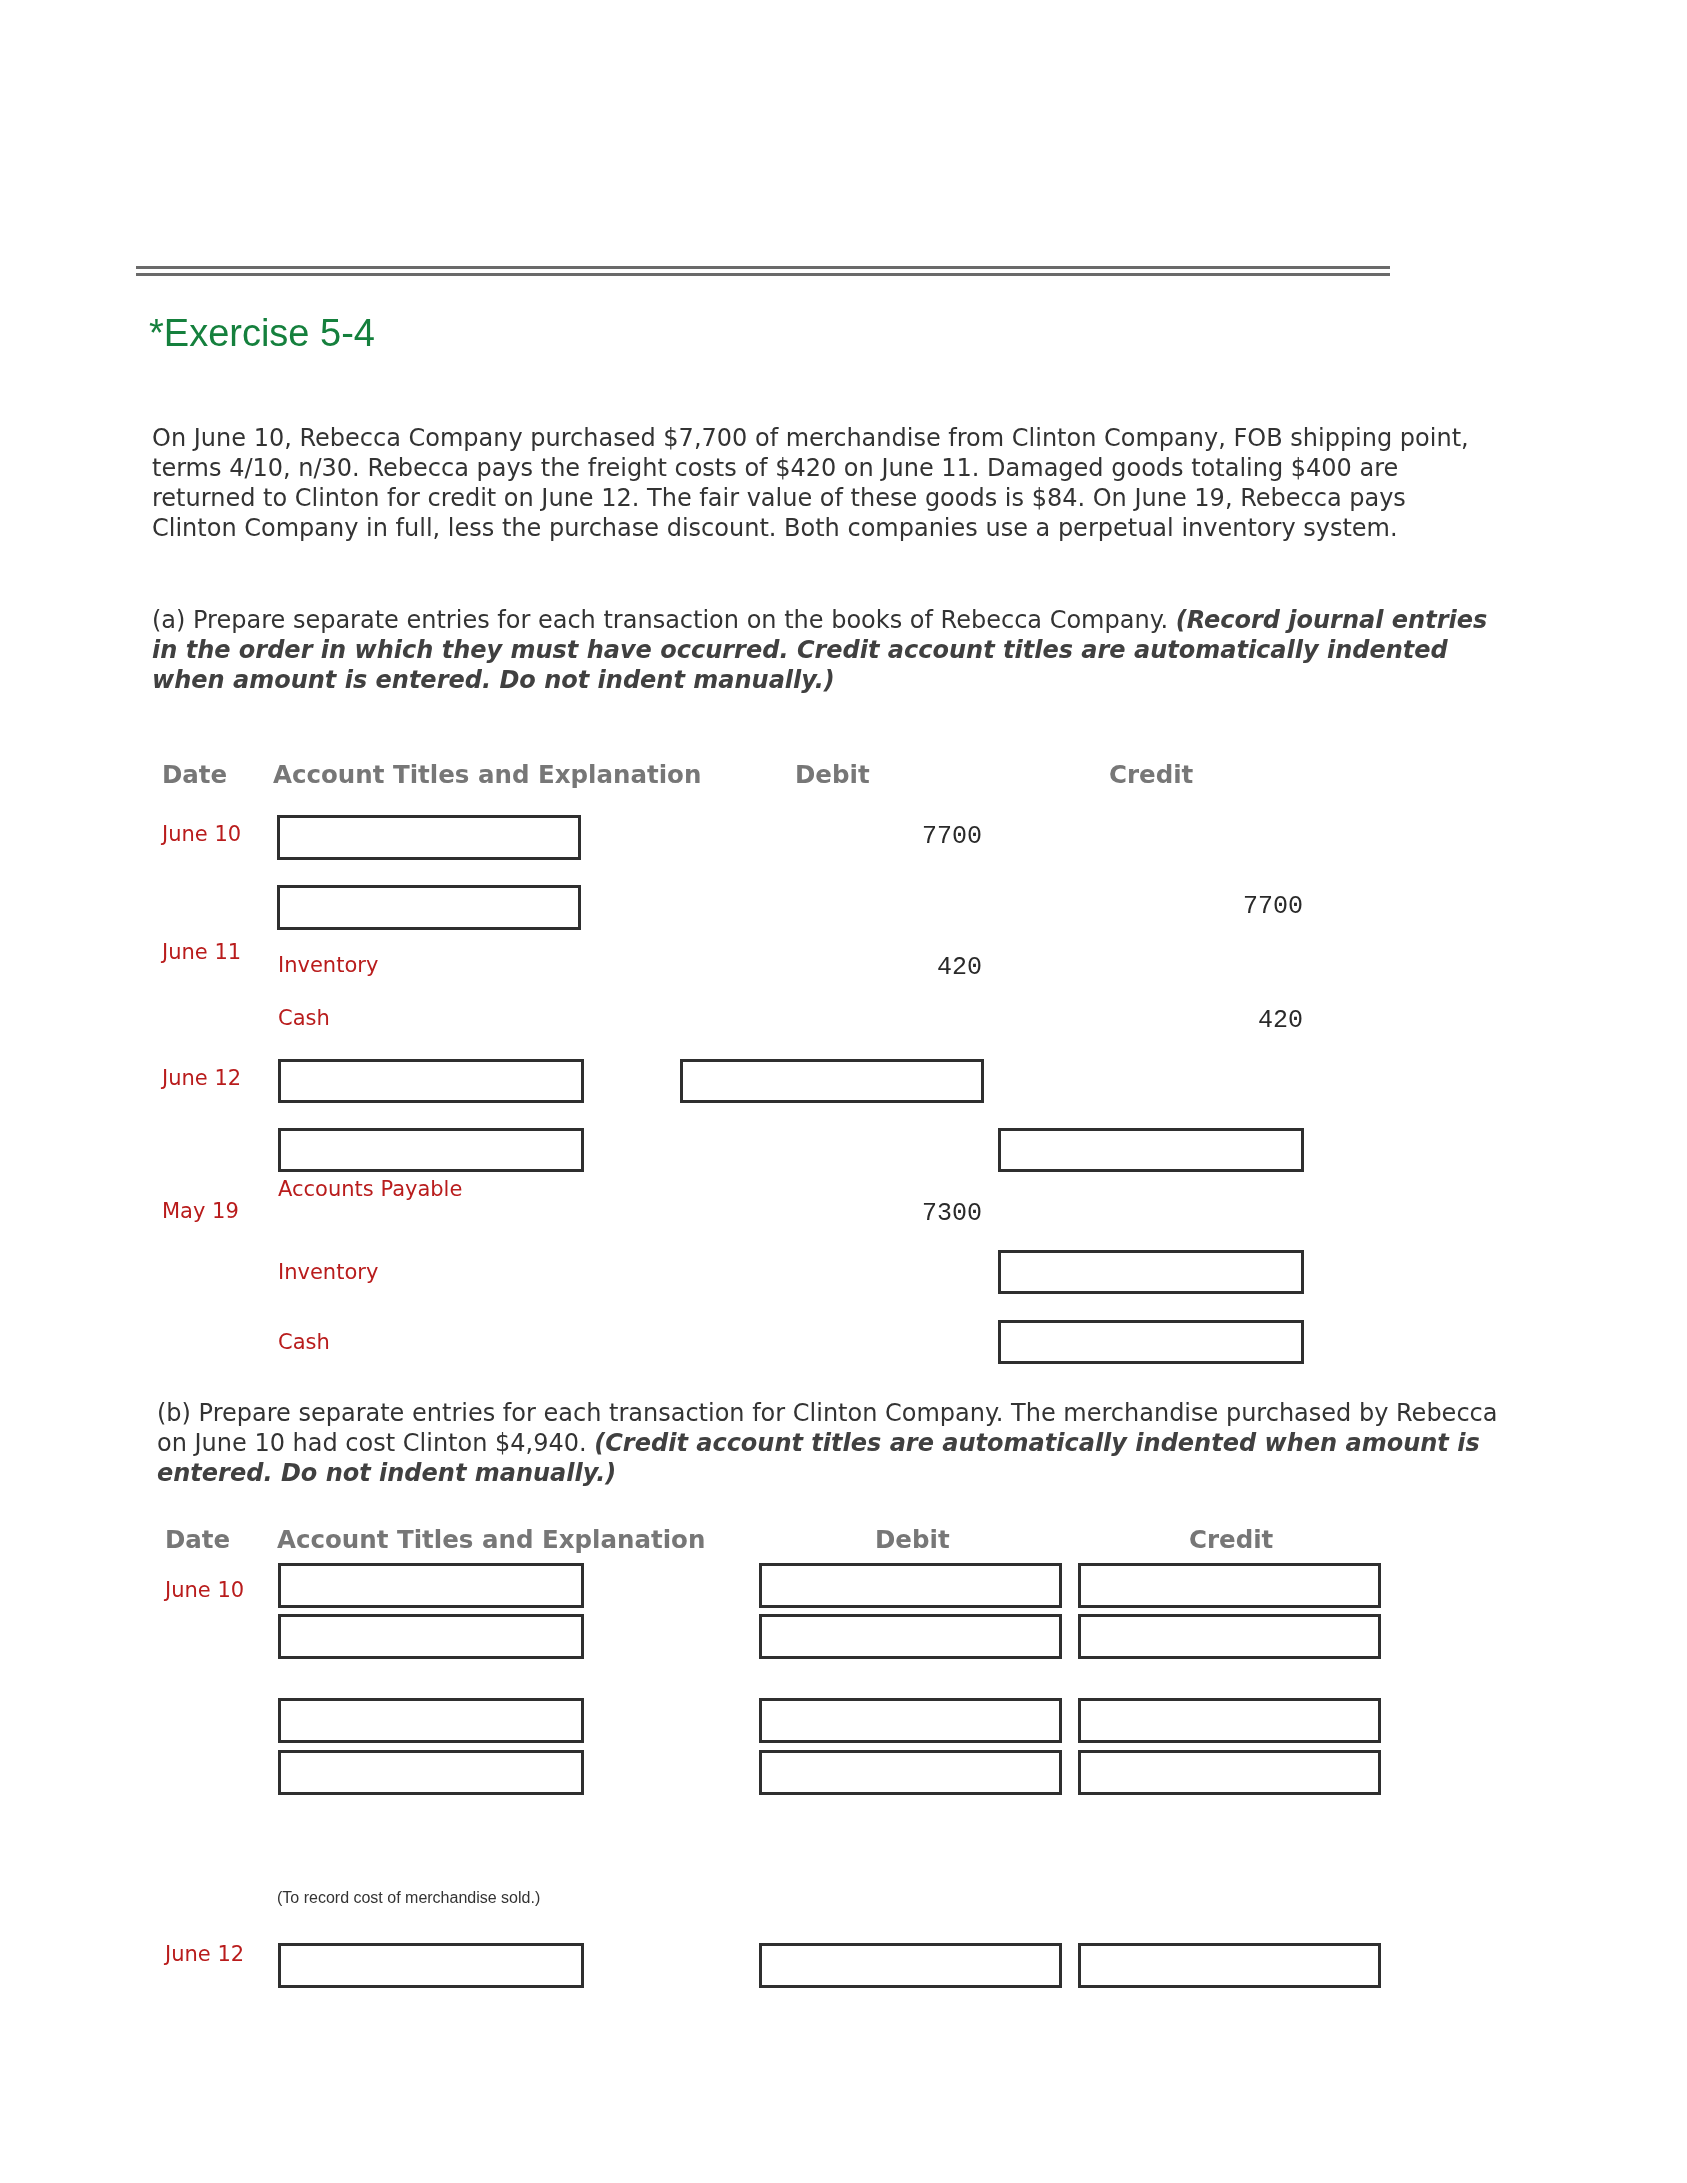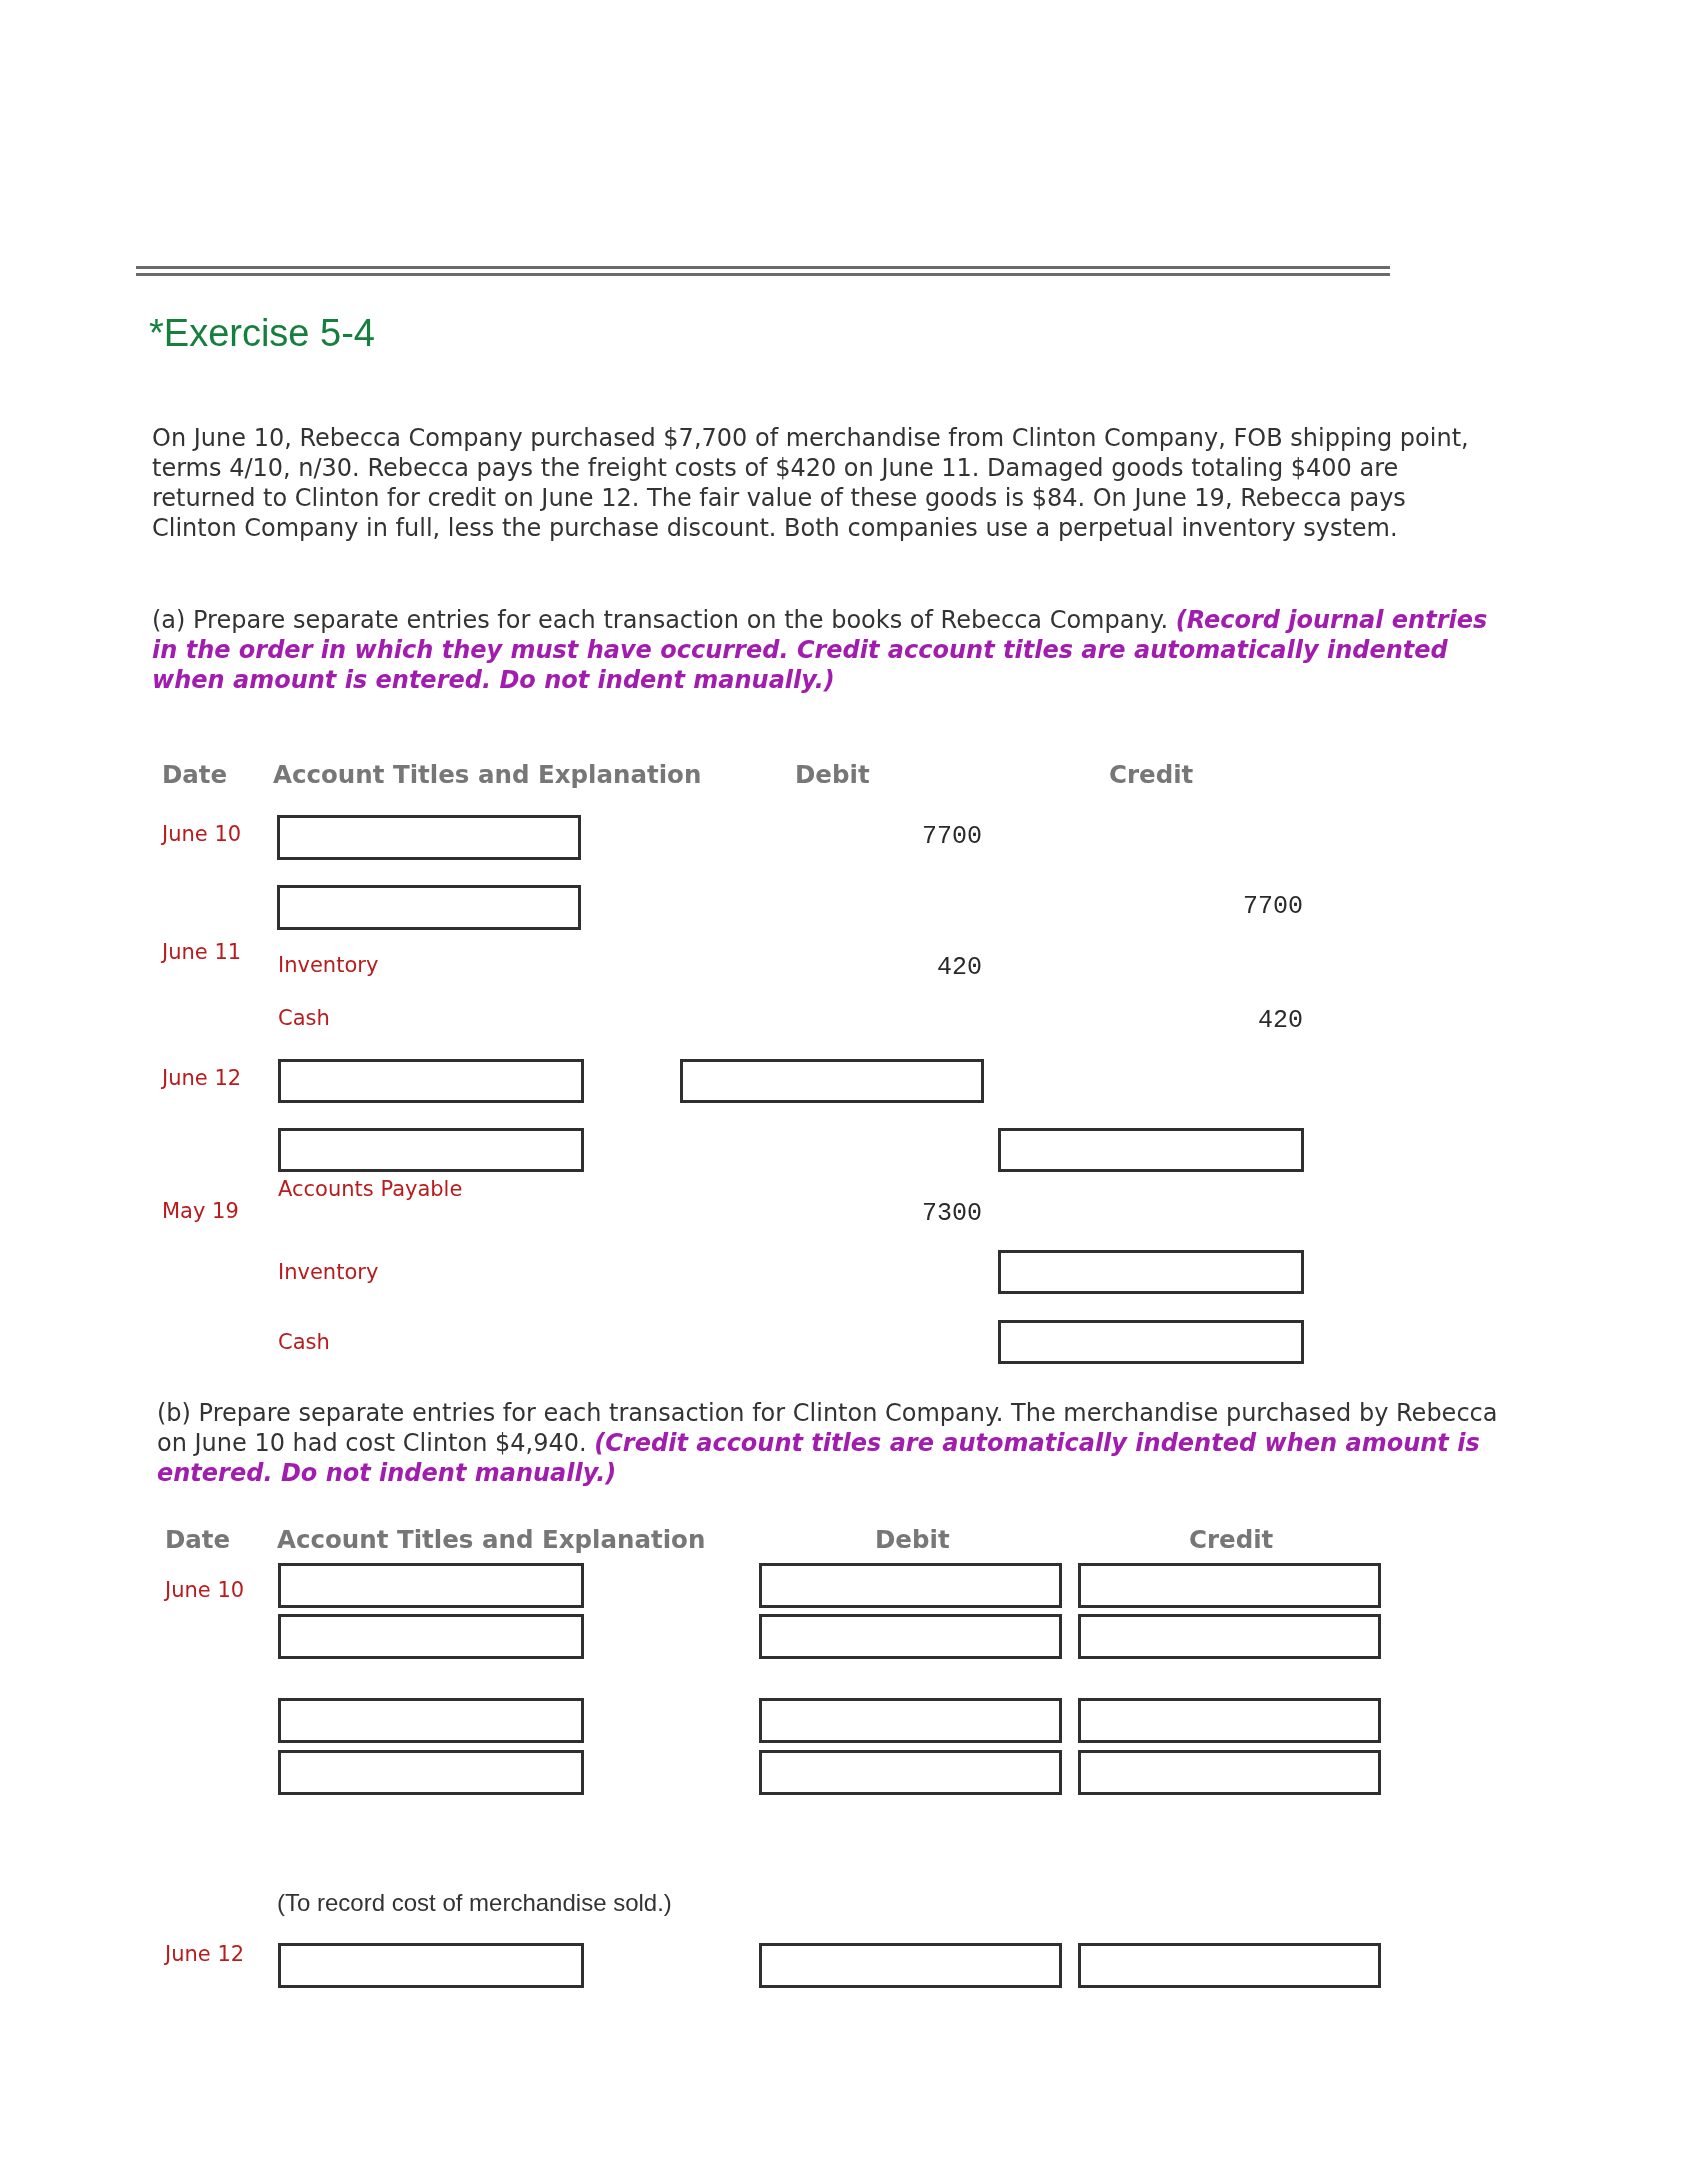--- a/index.html
+++ b/index.html
@@ -2,26 +2,26 @@
 <html style="font-size:10.6px"><head>
 <meta charset="utf-8">
 <style>
   html, body { margin: 0; padding: 0; background: #ffffff; }
   body { width: 1687px; height: 2183px; position: relative; overflow: hidden; color: #2a2a2a;
          font-family: "DejaVu Sans", sans-serif; }
   .abs { position: absolute; }
   .rule { position: absolute; left: 136px; width: 1254px; height: 3.3px; background: #6a6a6a; }
   .title { left: 149px; top: 312px; font-family: "Liberation Sans", sans-serif; font-size: 38px; color: #15803d; }
   .para { left: 152px; width: 1356px; font-size: 24px; line-height: 30px; color: #333; }
-  .para b { font-style: italic; font-weight: bold; color: #a21caf; margin-top: 40px; }
+  .para b { font-style: italic; font-weight: bold; color: #404040; margin-top: 40px; }
   .hdr { font-size: 24.5px; font-weight: bold; color: #777; }
   .cell { font-size: 21px; color: #b91c1c; }
   .num { font-size: 25px; color: #2a2a2a; text-align: right; width: 132px; font-family: Liberation Mono, monospace; }
   .box { position: absolute; border: 3.3px solid #2f2f2f; background: #fff; box-sizing: border-box; }
-  .expl { font-size: 24px; color: #333; font-family: "Liberation Sans", sans-serif; }
+  .expl { font-size: 16px; color: #333; font-family: "Liberation Sans", sans-serif; }
 </style>
 </head>
 <body>
 
 <div class="rule" style="top:266px;"></div>
 <div class="rule" style="top:273px;"></div>
 
 <div class="abs title">*Exercise 5-4</div>
 
 <div class="abs para" style="top:423px; width:1330px;">On June 10, Rebecca Company purchased $7,700 of merchandise from Clinton Company, FOB shipping point, terms 4/10, n/30. Rebecca pays the freight costs of $420 on June 11. Damaged goods totaling $400 are returned to Clinton for credit on June 12. The fair value of these goods is $84. On June 19, Rebecca pays Clinton Company in full, less the purchase discount. Both companies use a perpetual inventory system.</div>

